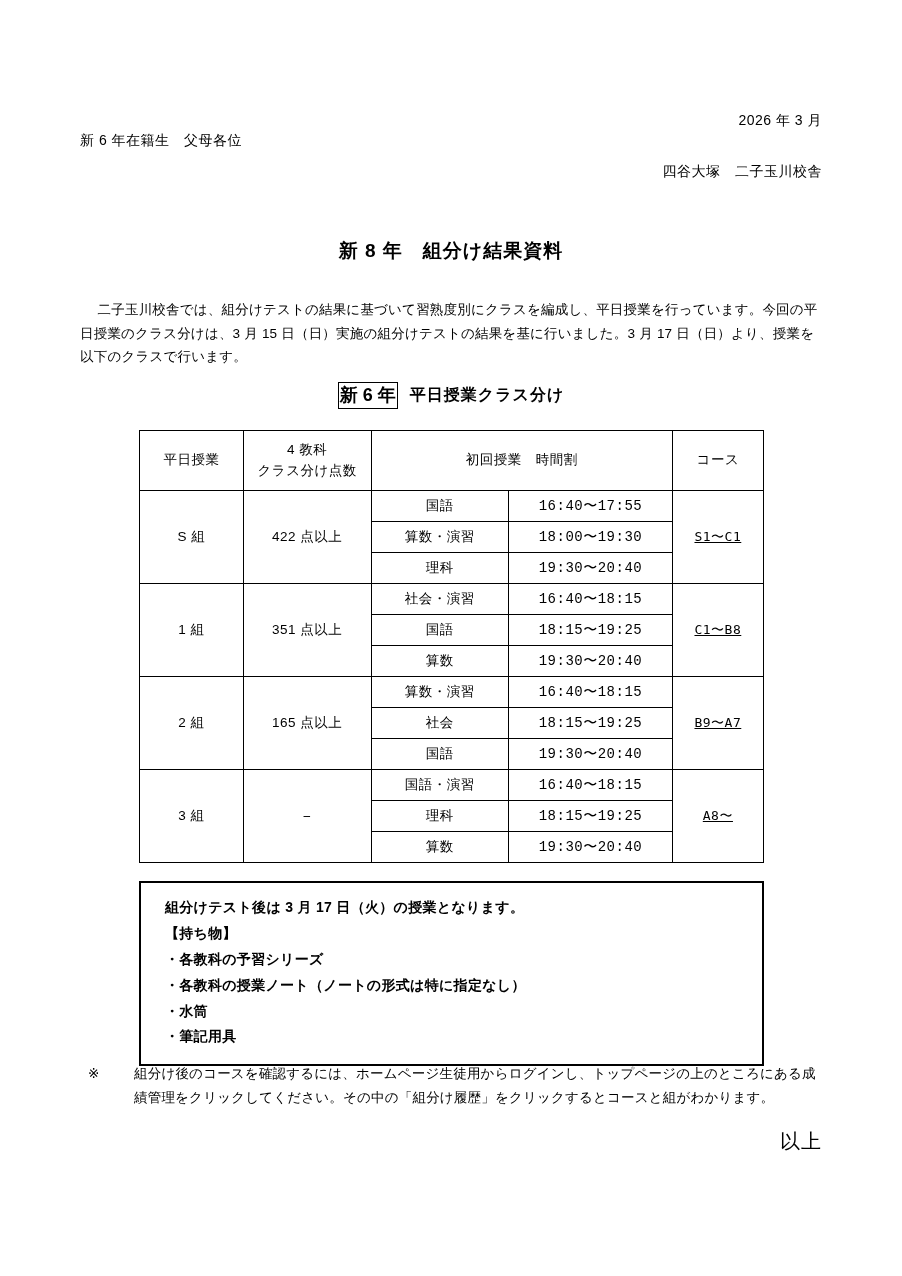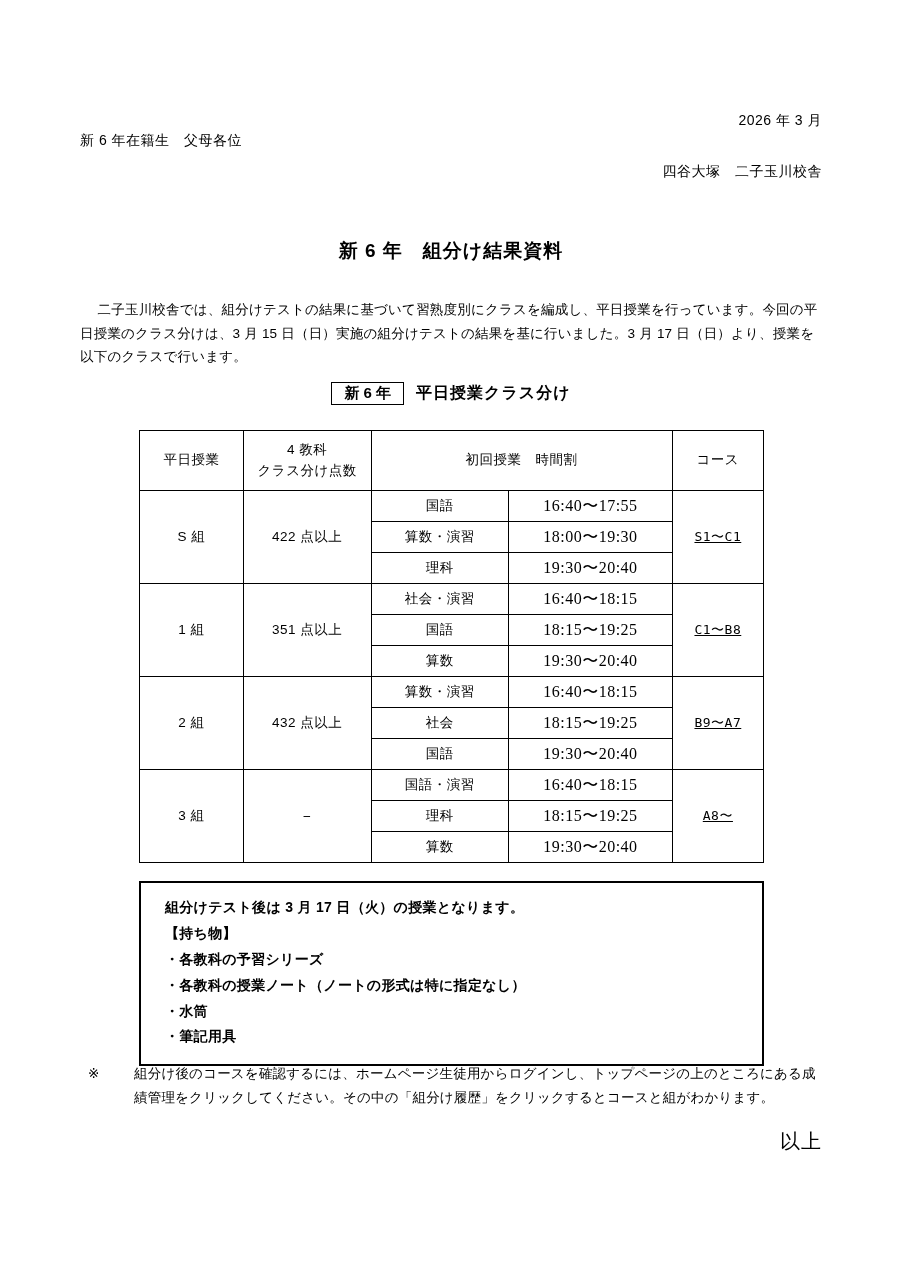--- a/index.html
+++ b/index.html
@@ -74,22 +74,22 @@
     top: 382px;
     left: 0;
     width: 902px;
     text-align: center;
     font-size: 16px;
     font-weight: bold;
   }
   .subtitle-box {
     display: inline-block;
     border: 1px solid #000;
-    padding: 1px 12px;
-    font-size: 15px;
+    padding: 1px 1px;
+    font-size: 18px;
     font-weight: bold;
     vertical-align: middle;
     line-height: 1.25;
   }
   .subtitle-text {
     display: inline-block;
     vertical-align: middle;
     margin-left: 12px;
     letter-spacing: 1px;
   }
@@ -114,22 +114,22 @@
     height: 59px;
     font-size: 13.5px;
     line-height: 1.5;
   }
   .col-weekday { width: 104px; }
   .col-score   { width: 128px; }
   .col-subject { width: 138px; }
   .col-time    { width: 164px; }
   .col-course  { width: 91px; }
   .time-cell {
-    font-family: Liberation Serif, serif;
-    font-size: 16px;
+    font-family: Liberation Mono, monospace;
+    font-size: 14px;
     letter-spacing: 0;
   }
   .course-cell {
     font-family: "DejaVu Sans Mono", "Liberation Mono", monospace;
     font-size: 13px;
     letter-spacing: 0;
     text-decoration: underline;
   }
   .notice {
     position: absolute;
@@ -172,21 +172,21 @@
 </style>
 </head>
 <body>
 
 <div class="page">
 
   <div class="date-line">2026 年 3 月</div>
   <div class="addressee">新 6 年在籍生　父母各位</div>
   <div class="sender">四谷大塚　二子玉川校舎</div>
 
-  <div class="doc-title">新 6 年　組分け結果資料</div>
+  <div class="doc-title">新 8 年　組分け結果資料</div>
 
   <div class="intro">
     <p class="indent">二子玉川校舎では、組分けテストの結果に基づいて習熟度別にクラスを編成し、平日授業を行っています。今回の平日授業のクラス分けは、3 月 15 日（日）実施の組分けテストの結果を基に行いました。3 月 17 日（日）より、授業を以下のクラスで行います。</p>
   </div>
 
   <div class="subtitle-row">
     <span class="subtitle-box">新 6 年</span><span class="subtitle-text">平日授業クラス分け</span>
   </div>
 
   <table class="classes">
@@ -228,21 +228,21 @@
         <td class="col-subject">国語</td>
         <td class="col-time time-cell">18:15〜19:25</td>
       </tr>
       <tr>
         <td class="col-subject">算数</td>
         <td class="col-time time-cell">19:30〜20:40</td>
       </tr>
 
       <tr>
         <td class="col-weekday" rowspan="3">2 組</td>
-        <td class="col-score" rowspan="3">432 点以上</td>
+        <td class="col-score" rowspan="3">165 点以上</td>
         <td class="col-subject">算数・演習</td>
         <td class="col-time time-cell">16:40〜18:15</td>
         <td class="col-course course-cell" rowspan="3">B9〜A7</td>
       </tr>
       <tr>
         <td class="col-subject">社会</td>
         <td class="col-time time-cell">18:15〜19:25</td>
       </tr>
       <tr>
         <td class="col-subject">国語</td>

